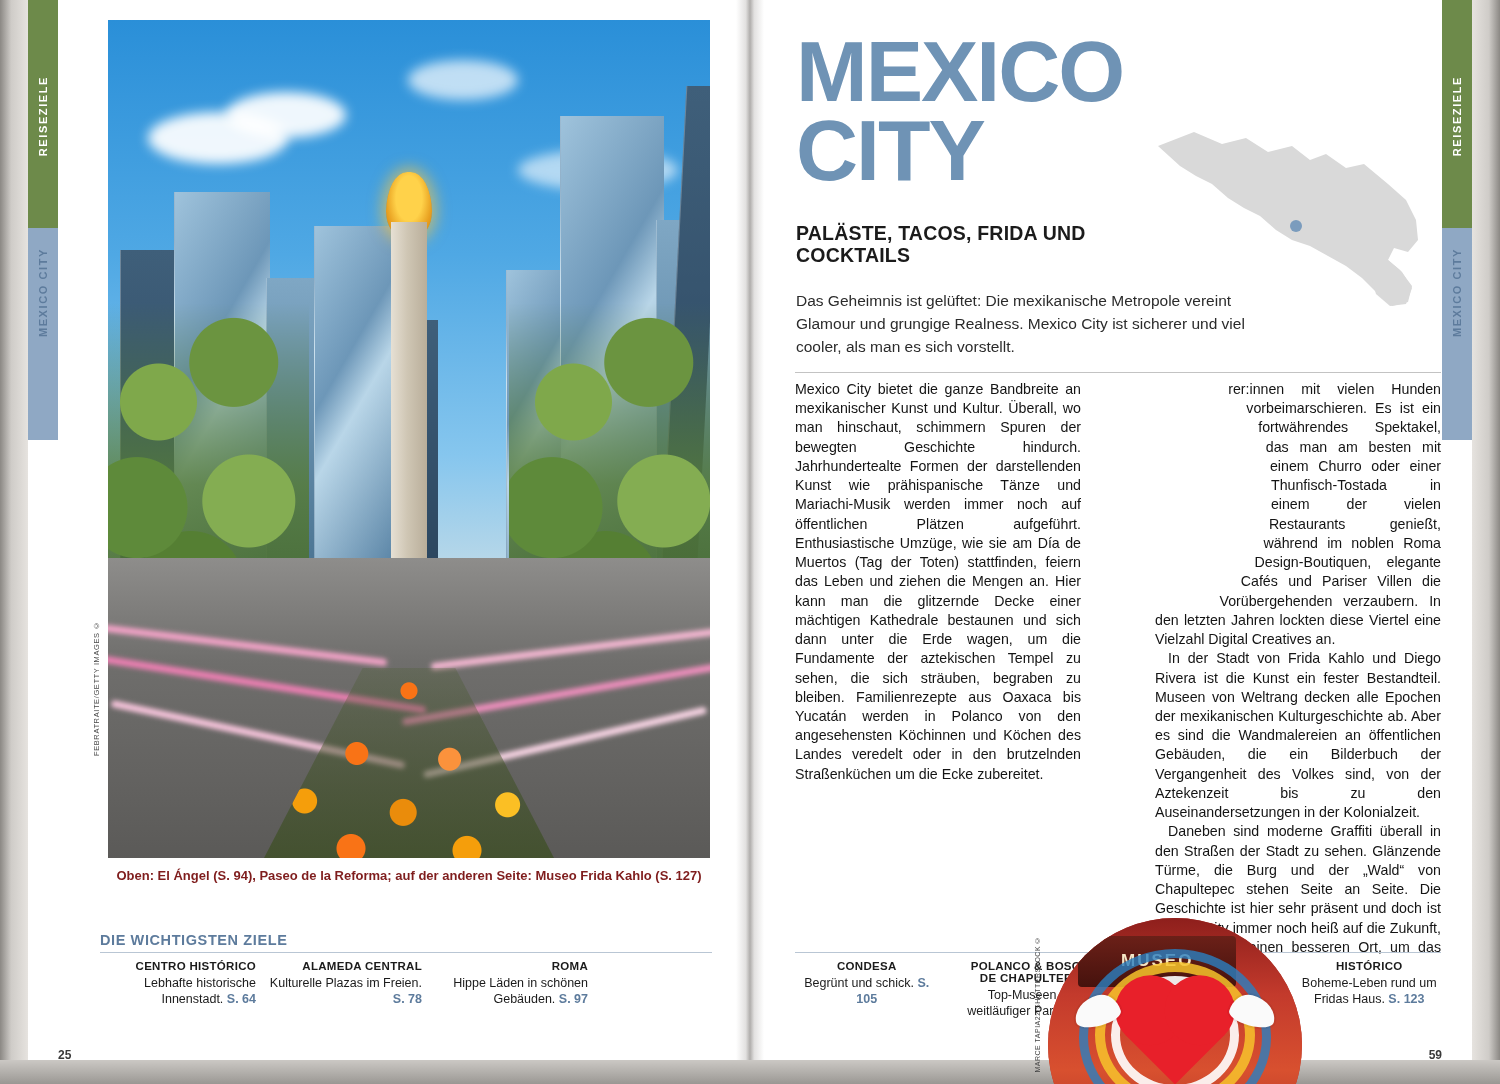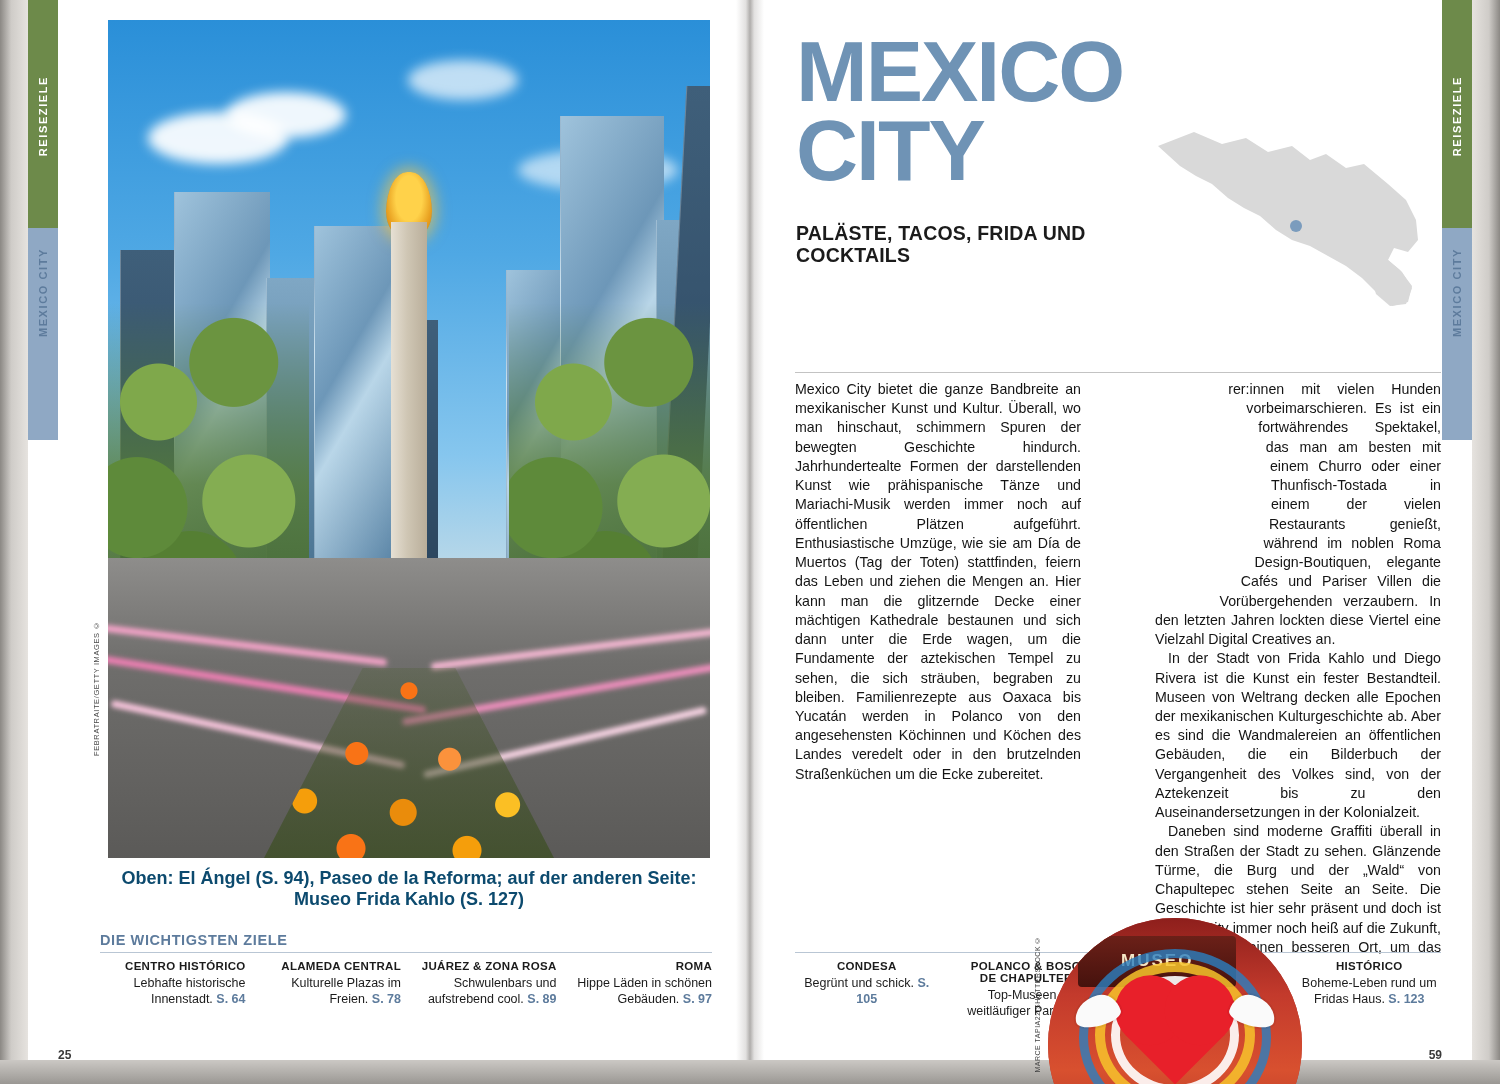--- a/index.html
+++ b/index.html
@@ -171,21 +171,21 @@
     writing-mode: vertical-rl;
     transform: rotate(180deg);
     font-size: 7.5px; letter-spacing: .6px;
     color: #4a4a4a;
     z-index: 22;
   }
   .caption {
     position: absolute;
     left: 108px; top: 868px; width: 602px;
     text-align: center;
-    font-size: 18px; font-weight: 700; color: #0c4a6e;
+    font-size: 13px; font-weight: 700; color: #7f1d1d;
     font-family: "Liberation Sans", sans-serif;
   }
   .highlights-head {
     position: absolute; left: 100px; top: 932px;
     font-size: 14.5px; font-weight: 700; letter-spacing: .6px;
     color: #5d7b9c;
   }
   .rule-left {
     position: absolute; left: 100px; top: 952px; width: 612px; height: 1px;
     background: #b9c6d4;
@@ -399,24 +399,20 @@
   <div class="rule-left"></div>
 
   <div class="highlights">
     <div class="hl-col">
       <div class="hl-title">CENTRO HISTÓRICO</div>
       <div class="hl-text"><span>Lebhafte historische Innenstadt.</span> <span class="hl-page">S. 64</span></div>
     </div>
     <div class="hl-col">
       <div class="hl-title">ALAMEDA CENTRAL</div>
       <div class="hl-text"><span>Kulturelle Plazas im Freien.</span> <span class="hl-page">S. 78</span></div>
-    </div>
-    <div class="hl-col">
-      <div class="hl-title">JUÁREZ &amp; ZONA ROSA</div>
-      <div class="hl-text"><span>Schwulenbars und aufstrebend cool.</span> <span class="hl-page">S. 89</span></div>
     </div>
     <div class="hl-col">
       <div class="hl-title">ROMA</div>
       <div class="hl-text"><span>Hippe Läden in schönen Gebäuden.</span> <span class="hl-page">S. 97</span></div>
     </div>
   </div>
 
   <div class="folio folio-left">25</div>
 
   <div class="map-wrap">
@@ -430,20 +426,21 @@
       <circle class="map-dot" cx="146" cy="146" r="6"></circle>
     </svg>
   </div>
 
   <div class="title">
     <div>MEXICO</div>
     <div>CITY</div>
   </div>
 
   <div class="subtitle">PALÄSTE, TACOS, FRIDA UND COCKTAILS</div>
+  <div class="standfirst">Das Geheimnis ist gelüftet: Die mexikanische Metropole vereint Glamour und grungige Realness. Mexico City ist sicherer und viel cooler, als man es sich vorstellt.</div>
   <div class="rule-right-top"></div>
 
   <div class="cols">
     <div class="col col-1">
       <p>Mexico City bietet die ganze Bandbreite an mexikanischer Kunst und Kultur. Überall, wo man hinschaut, schimmern Spuren der bewegten Geschichte hindurch. Jahrhundertealte Formen der darstellenden Kunst wie prähispanische Tänze und Mariachi-Musik werden immer noch auf öffentlichen Plätzen aufgeführt. Enthusiastische Umzüge, wie sie am Día de Muertos (Tag der Toten) stattfinden, feiern das Leben und ziehen die Mengen an. Hier kann man die glitzernde Decke einer mächtigen Kathedrale bestaunen und sich dann unter die Erde wagen, um die Fundamente der aztekischen Tempel zu sehen, die sich sträuben, begraben zu bleiben. Familienrezepte aus Oaxaca bis Yucatán werden in Polanco von den angesehensten Köchinnen und Köchen des Landes veredelt oder in den brutzelnden Straßenküchen um die Ecke zubereitet.</p>
       <div class="circle-float"></div>
     </div>
     <div class="col col-2">
       <div class="circle-float-2"></div>
       <p>rer:innen mit vielen Hunden vorbeimarschieren. Es ist ein fortwährendes Spektakel, das man am besten mit einem Churro oder einer Thunfisch-Tostada in einem der vielen Restaurants genießt, während im noblen Roma Design-Boutiquen, elegante Cafés und Pariser Villen die Vorübergehenden verzaubern. In den letzten Jahren lockten diese Viertel eine Vielzahl Digital Creatives an.</p>

